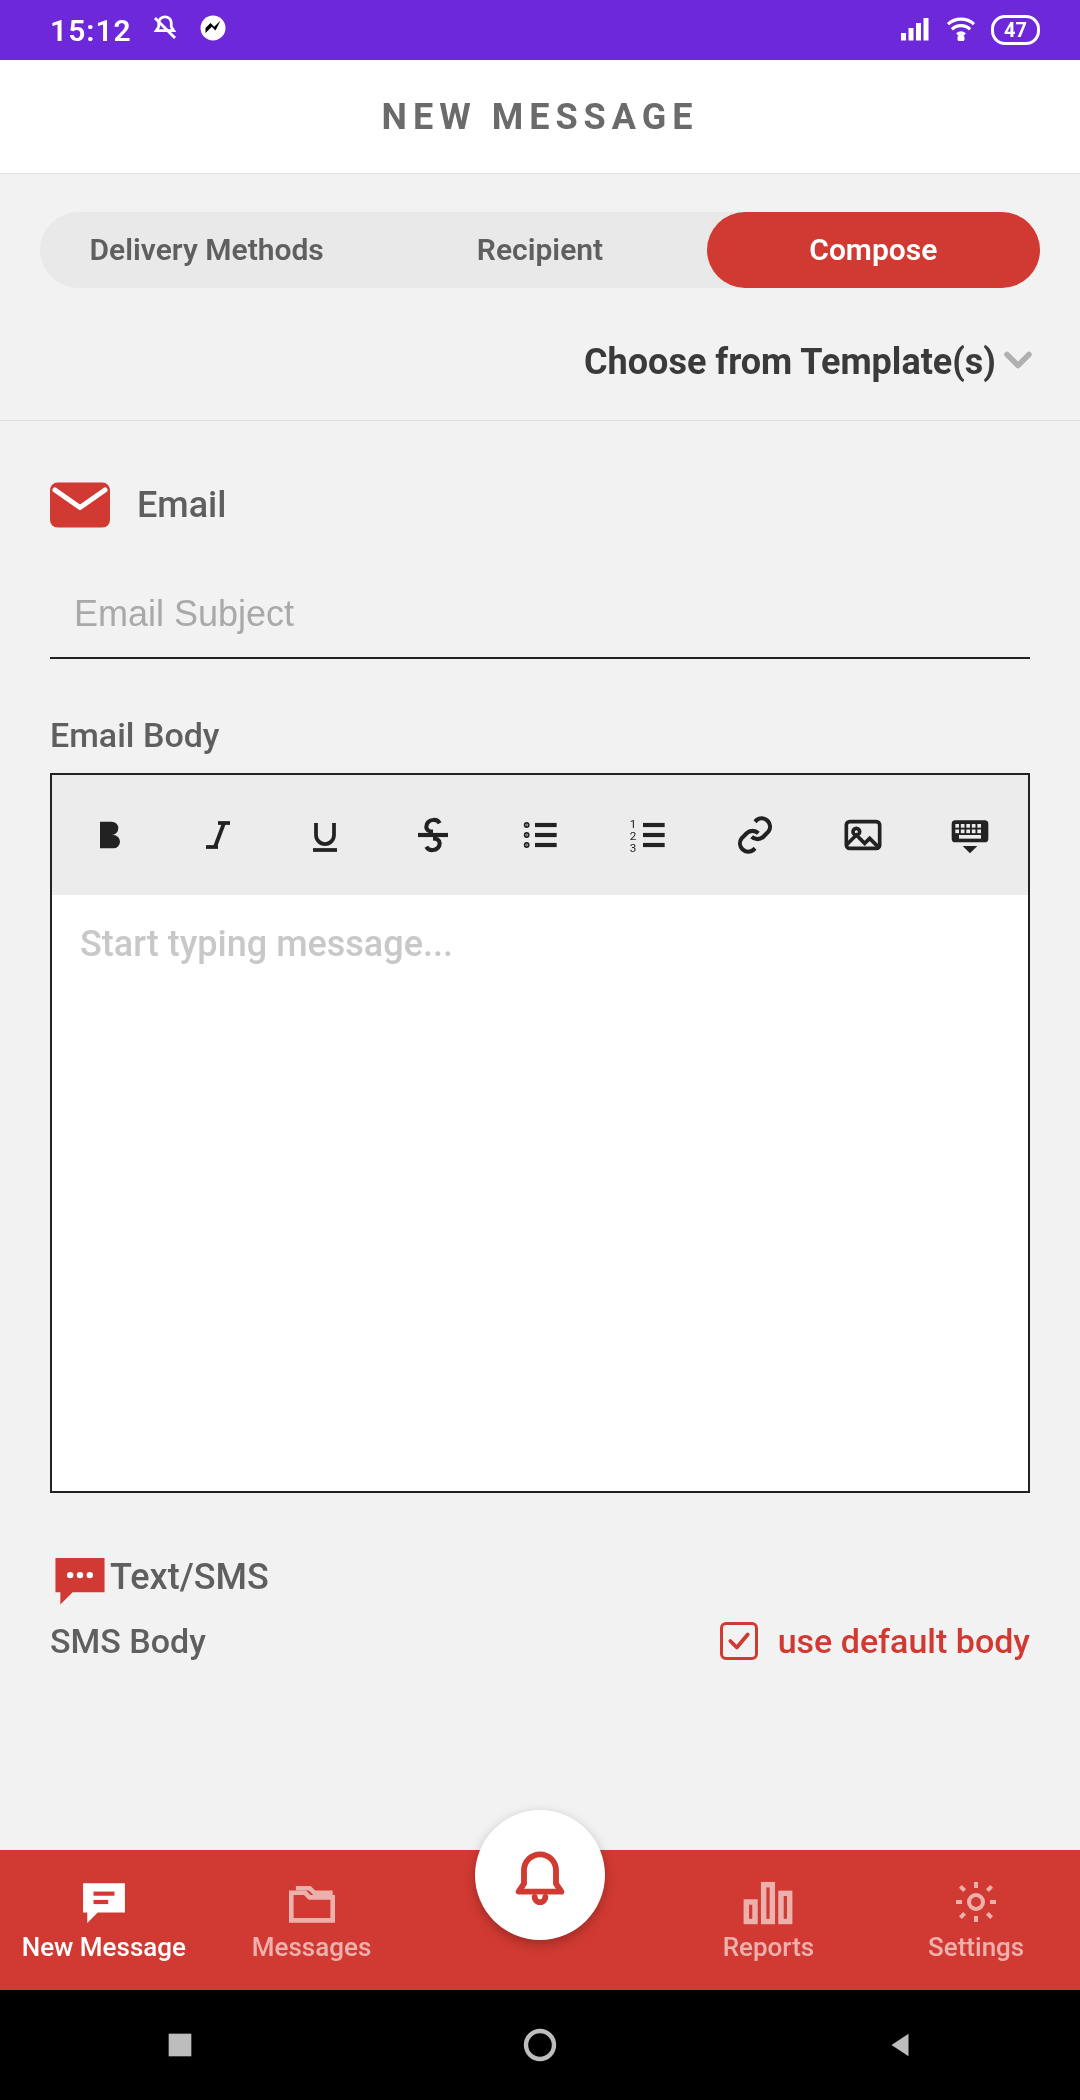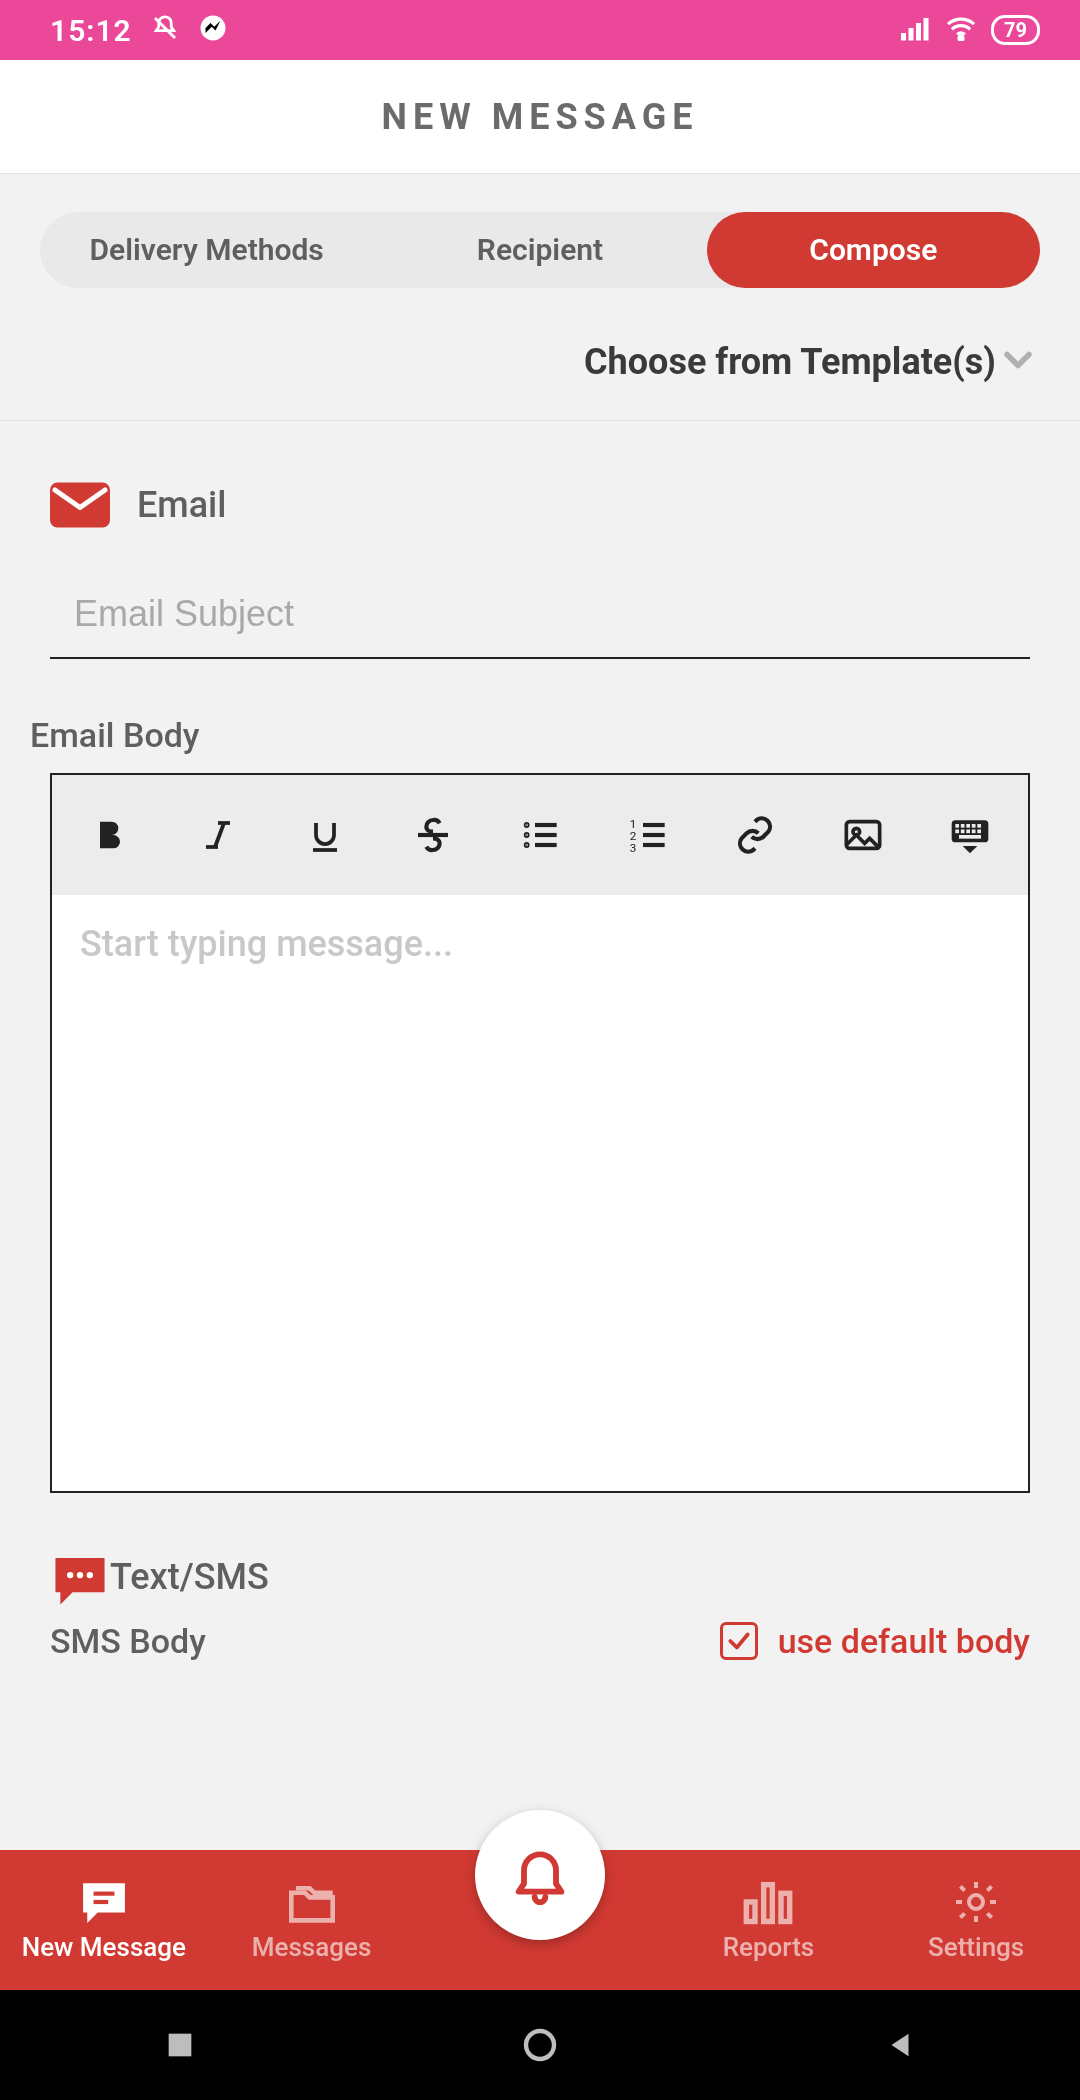--- a/index.html
+++ b/index.html
@@ -1,20 +1,20 @@
 <!DOCTYPE html>
 <html><head>
 <meta charset="utf-8">
 <style>
   * { box-sizing: border-box; margin: 0; padding: 0; }
   html, body { width: 1080px; height: 2100px; font-family: -apple-system, BlinkMacSystemFont, "Segoe UI", Roboto, Arial, sans-serif; background: #000; }
   .screen { width: 1080px; height: 2100px; display: flex; flex-direction: column; background: #000; }
 
   
-  .status-bar { height: 60px; background: #ec4899; color: #fff; display: flex; align-items: center; justify-content: space-between; padding: 0 40px 0 50px; }
+  .status-bar { height: 60px; background: #6d28d9; color: #fff; display: flex; align-items: center; justify-content: space-between; padding: 0 40px 0 50px; }
   .status-left { display: flex; align-items: center; gap: 18px; }
   .status-time { font-size: 30px; font-weight: 600; letter-spacing: 1px; }
   .status-right { display: flex; align-items: center; gap: 14px; }
   .batt-pill { border: 3px solid #fff; border-radius: 14px; padding: 0 10px; font-size: 20px; font-weight: 700; line-height: 24px; }
 
   
   .app-header { background: #fff; height: 114px; display: flex; align-items: center; justify-content: center; border-bottom: 1px solid #e5e5e5; }
   .app-header-title { font-size: 36px; font-weight: 700; color: #6b6b6b; letter-spacing: 6px; }
 
   
@@ -34,21 +34,21 @@
   .section-label { display: flex; align-items: center; gap: 27px; padding: 60px 50px 30px; }
   .section-icon { width: 60px; height: 48px; }
   .section-text { font-size: 36px; color: #5f5f5f; font-weight: 500; }
 
   
   .subject-wrap { padding: 20px 50px 0; }
   .subject-input { width: 100%; border: none; border-bottom: 2px solid #222; background: transparent; font-size: 36px; color: #333; padding: 14px 24px 22px; outline: none; }
   .subject-input::placeholder { color: #a9a9a9; font-weight: 500; }
 
   
-  .body-label { font-size: 34px; color: #5f5f5f; font-weight: 500; padding: 56px 30px 18px; }
+  .body-label { font-size: 34px; color: #5f5f5f; font-weight: 500; padding: 56px 50px 18px; }
 
   
   .editor { margin: 0 50px; border: 2px solid #222; background: #fff; display: flex; flex-direction: column; height: 720px; }
   .toolbar { background: #ececec; height: 120px; display: flex; align-items: center; justify-content: space-between; padding: 0 28px; }
   .tool-btn { width: 60px; height: 60px; display: flex; align-items: center; justify-content: center; color: #333; }
   .editor-area { flex: 1; padding: 28px 28px; font-size: 36px; color: #c8c8c8; font-weight: 500; }
 
   
   .sms-section-label { display: flex; align-items: center; padding: 60px 50px 20px; }
   .sms-body-row { display: flex; align-items: center; justify-content: space-between; padding: 0 50px; }
@@ -99,21 +99,21 @@
           </svg>
       </span>
       <span>
         <svg width="32" height="26" viewBox="0 0 24 20" fill="none" stroke="#fff" stroke-width="2.5">
             <path d="M2 7a15 15 0 0 1 20 0"></path>
             <path d="M5 11a10 10 0 0 1 14 0"></path>
             <path d="M9 15a5 5 0 0 1 6 0"></path>
             <circle cx="12" cy="18" r="1.5" fill="#fff"></circle>
           </svg>
       </span>
-      <span class="batt-pill">79</span>
+      <span class="batt-pill">47</span>
     </div>
   </div>
 
   <div class="app-header">
     <div class="app-header-title">NEW MESSAGE</div>
   </div>
 
   <div class="body">
 
     <div class="seg-wrap">

